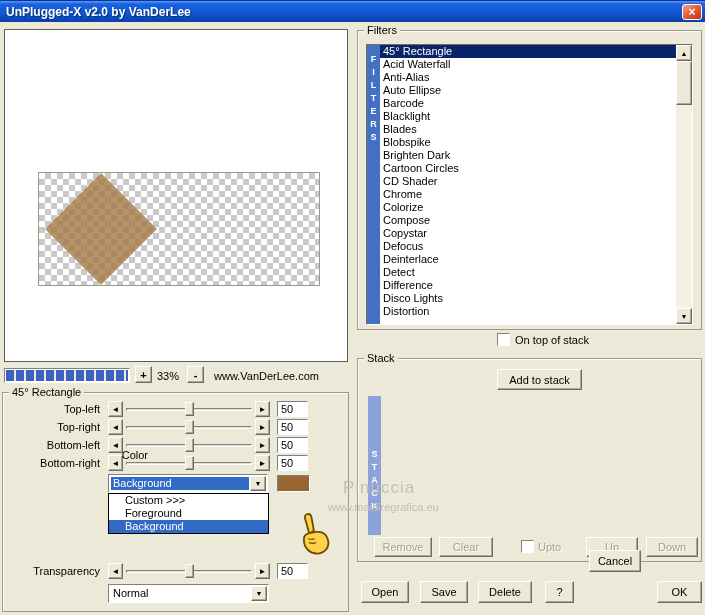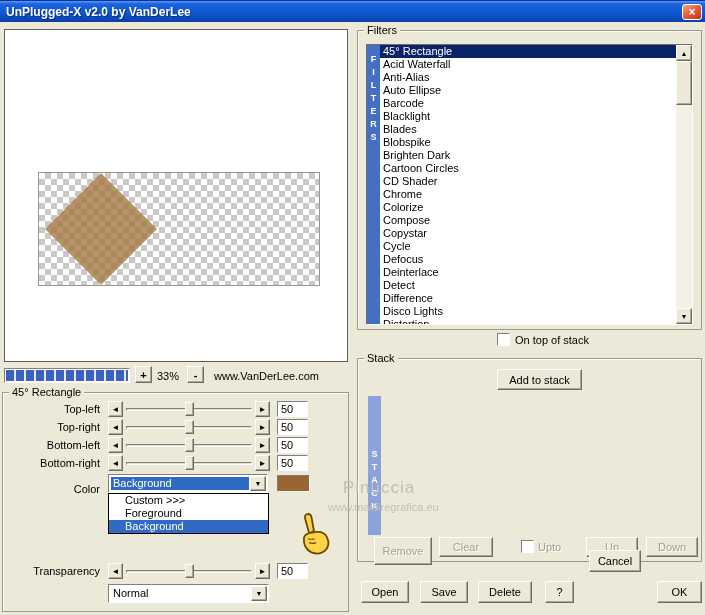--- a/index.html
+++ b/index.html
@@ -192,21 +192,21 @@
     <div class="track">
         <div class="channel"></div>
         <div class="thumb"></div>
       </div>
     <div class="btn r3d sbtn r">
         <span>►</span>
       </div>
     <input class="val" value="50" style="">
   </div>
 
-  <span class="rlabel" style="position:absolute;top:483px;">Color</span>
+  <span class="rlabel" style="position:absolute;top:449px;margin-left:48px;">Color</span>
   <div class="combo" style="left:108px;top:474px;width:160px;">
     <div class="combo-sel" style="background-color: rgb(49, 106, 197);">Background</div>
     <div class="combo-arrow r3d">
         <span>▼</span>
       </div>
   </div>
   <div class="swatch" style="background-color: rgb(153, 102, 51);"></div>
 
   <div class="droplist">
     <div class="dropitem">Custom &gt;&gt;&gt;</div>
@@ -266,21 +266,20 @@
         <div class="list-item">Blacklight</div>
         <div class="list-item">Blades</div>
         <div class="list-item">Blobspike</div>
         <div class="list-item">Brighten Dark</div>
         <div class="list-item">Cartoon Circles</div>
         <div class="list-item">CD Shader</div>
         <div class="list-item">Chrome</div>
         <div class="list-item">Colorize</div>
         <div class="list-item">Compose</div>
         <div class="list-item">Copystar</div>
-        <div class="list-item">Cycle</div>
         <div class="list-item">Defocus</div>
         <div class="list-item">Deinterlace</div>
         <div class="list-item">Detect</div>
         <div class="list-item">Difference</div>
         <div class="list-item">Disco Lights</div>
         <div class="list-item">Distortion</div>
       </div>
     <div class="scrollbar">
       <div class="btn r3d scroll-btn" style="top:0;">
           <span>▲</span>
@@ -305,21 +304,21 @@
       <span>S</span>
       <span>T</span>
       <span>A</span>
       <span>C</span>
       <span>K</span>
     </div>
 
   <span class="watermark1">Pinuccia</span>
   <span class="watermark2">www.maidiregrafica.eu</span>
 
-  <div class="btn r3d disabled" style="left:374px;top:537px;width:58px;height:28px;">
+  <div class="btn r3d disabled" style="left:374px;top:537px;width:58px;height:20px;">
     <span>Remove</span>
   </div>
   <div class="btn r3d disabled" style="left:439px;top:537px;width:54px;height:20px;">
     <span>Clear</span>
   </div>
   <div class="checkbox" style="left:521px;top:540px;"></div>
   <span style="position:absolute;left:538px;top:541px;color:#A3A093;text-shadow:1px 1px 0 #fff;">Upto</span>
   <div class="btn r3d disabled" style="left:586px;top:537px;width:52px;height:20px;">
     <span>Up</span>
   </div>

